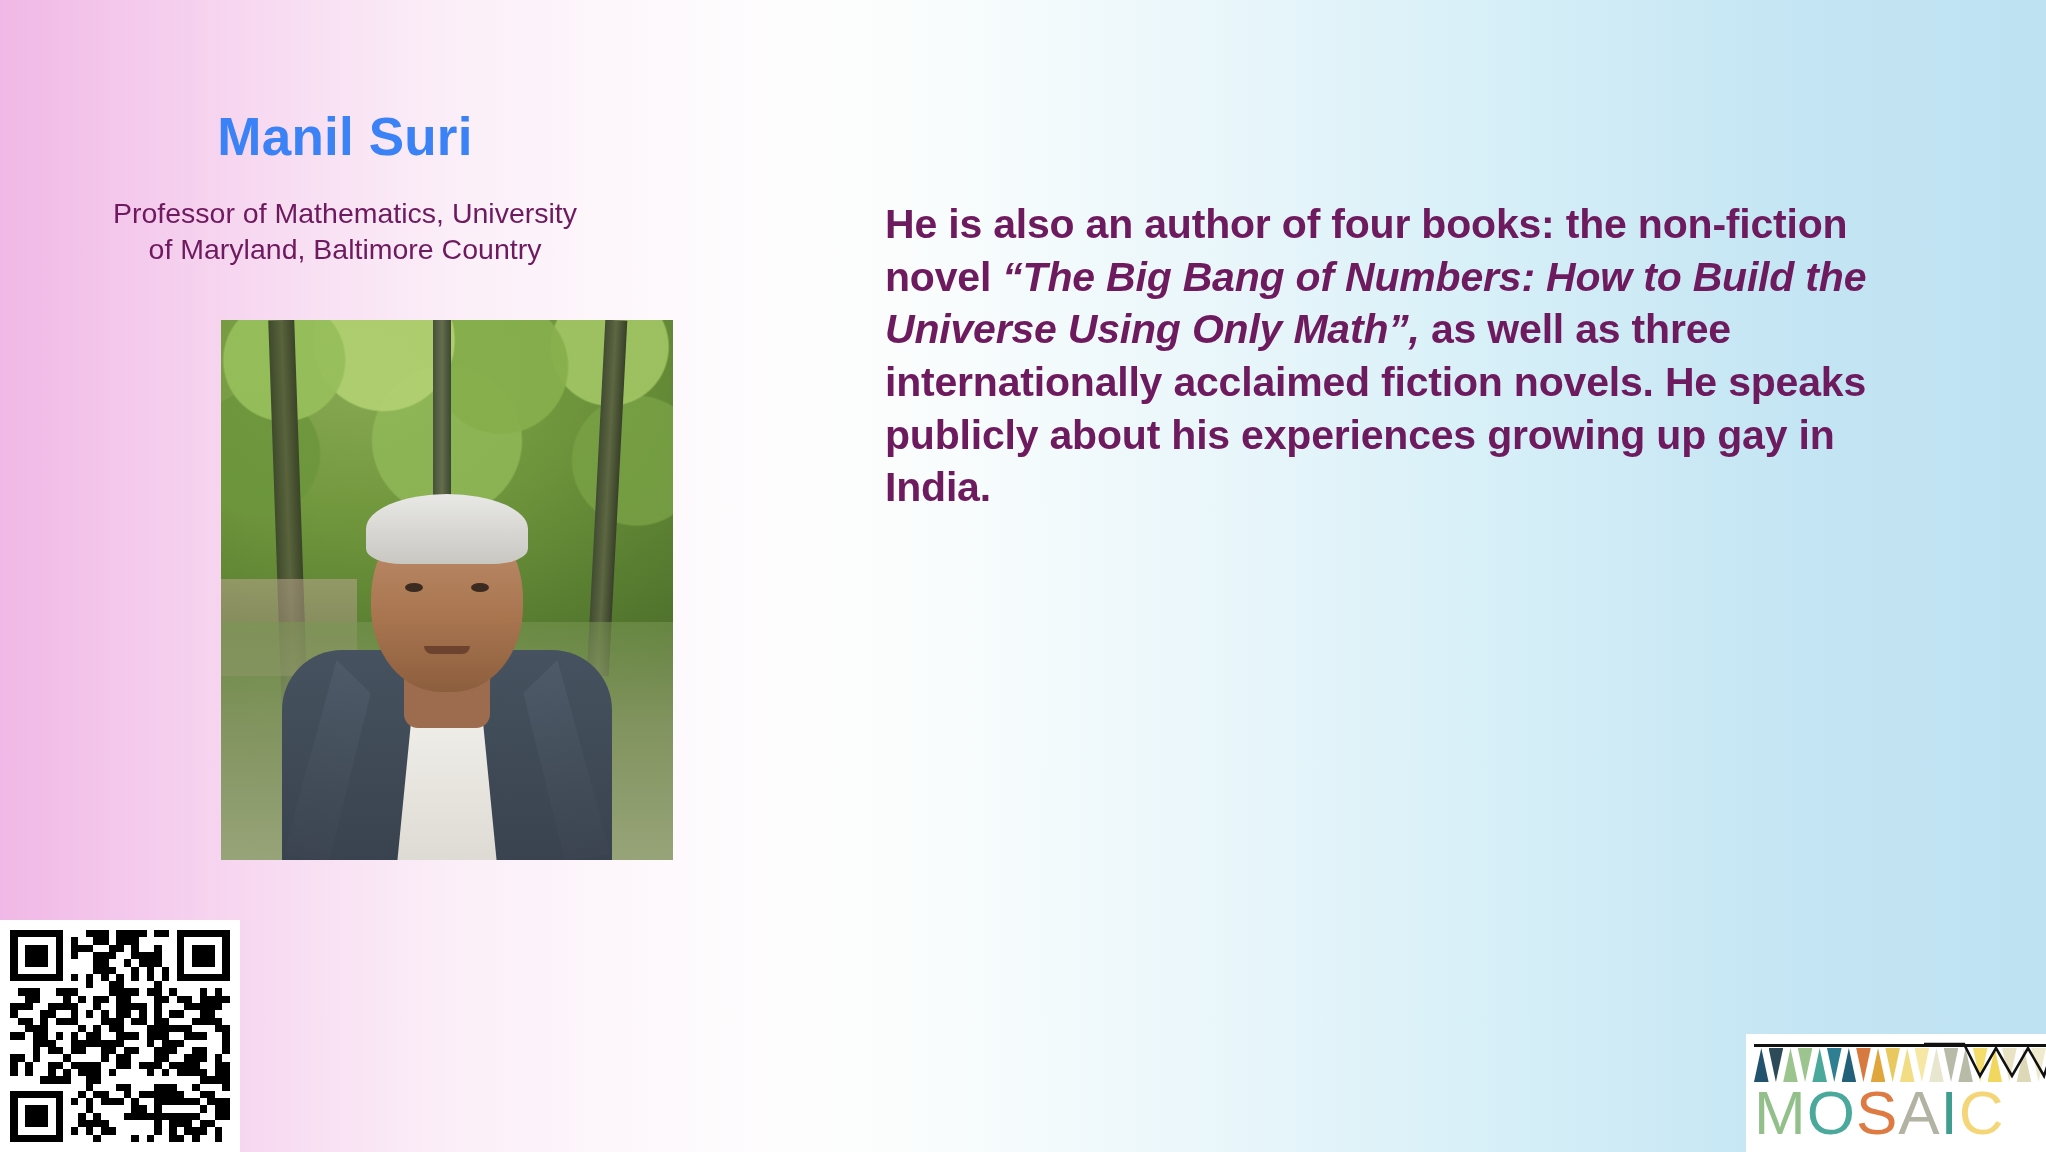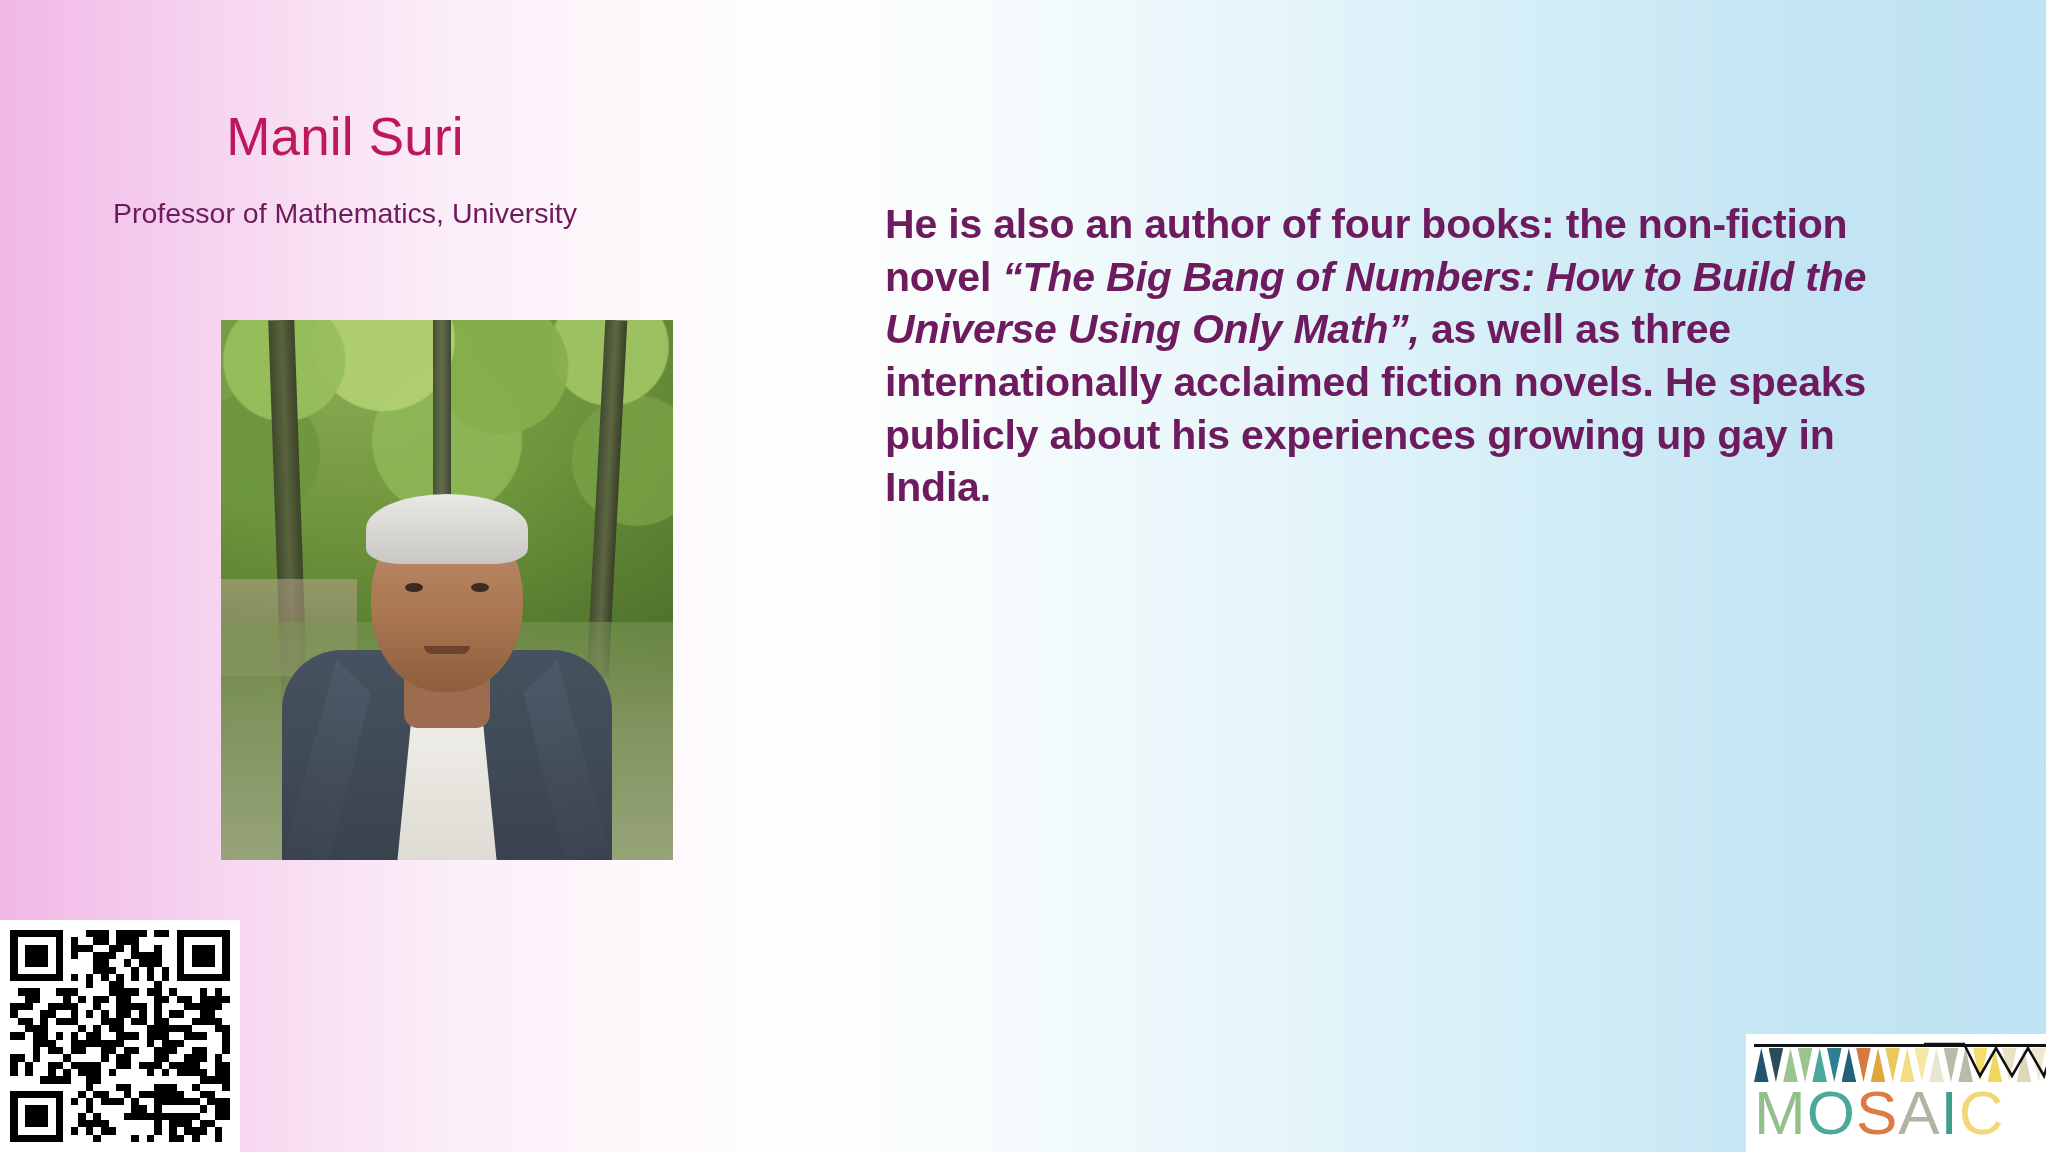--- a/index.html
+++ b/index.html
@@ -32,22 +32,22 @@
     left:0; top:0;
     width:690px; height:100%;
   }
 
   .person-name {
     position:absolute;
     left:0; top:108px;
     width:690px;
     text-align:center;
     font-size:53px;
-    font-weight:400;
-    color:#be185d;
+    font-weight:700;
+    color:#3b82f6;
     letter-spacing:.2px;
     line-height:1.1;
   }
 
   .person-role {
     position:absolute;
     left:95px; top:195px;
     width:500px;
     text-align:center;
     font-size:28.5px;
@@ -239,20 +239,21 @@
 <body>
 
 <div class="slide">
 
   <div class="left-col">
 
     <div class="person-name">Manil Suri</div>
 
     <div class="person-role">
       <div>Professor of Mathematics, University</div>
+      <div>of Maryland, Baltimore Country</div>
     </div>
 
     <div class="portrait">
       <div class="ph-sky"></div>
       <div class="ph-foliage"></div>
       <div class="ph-trunk1"></div>
       <div class="ph-trunk2"></div>
       <div class="ph-trunk3"></div>
       <div class="ph-building"></div>
       <div class="ph-ground"></div>

